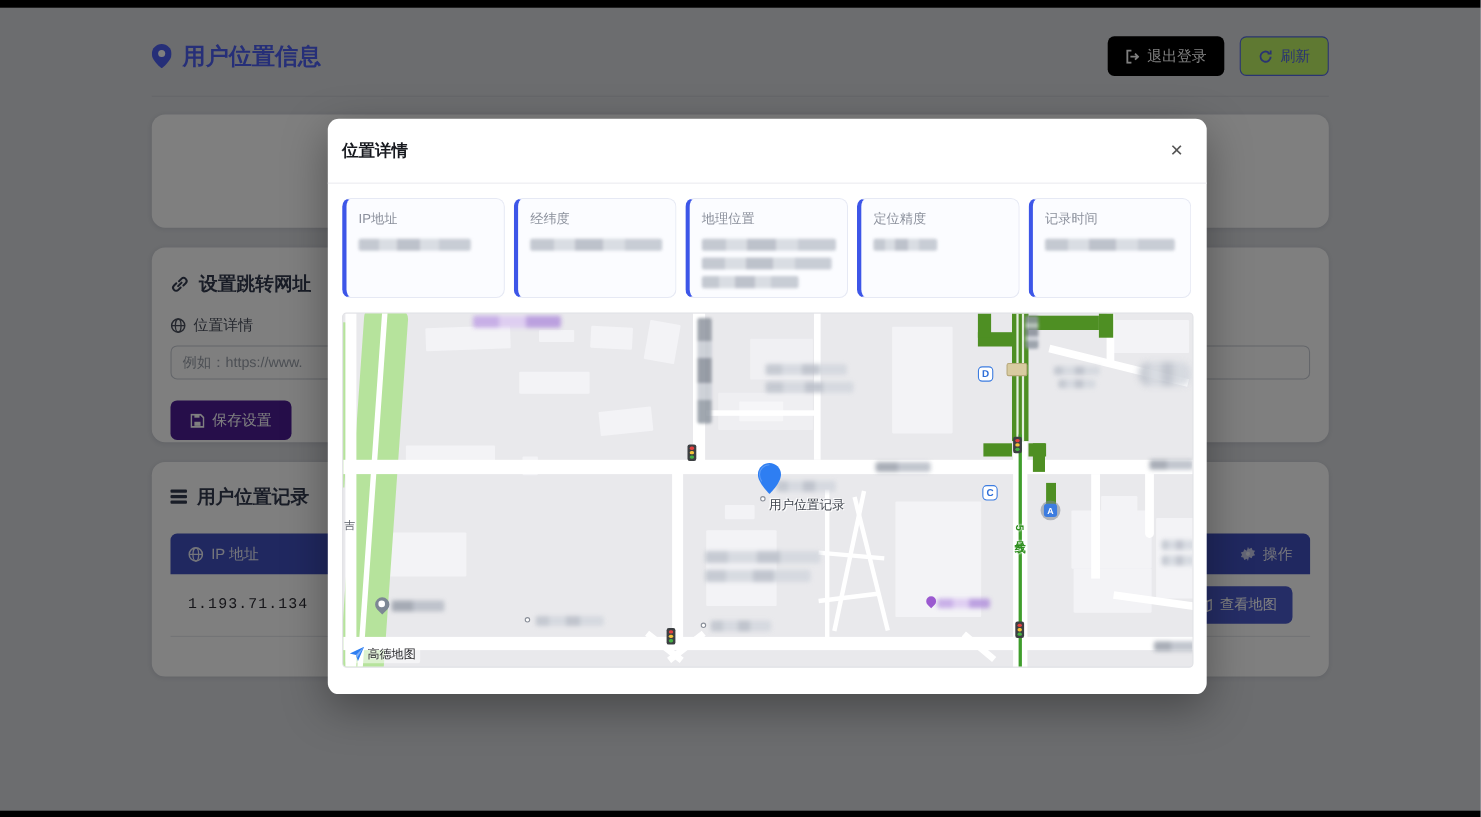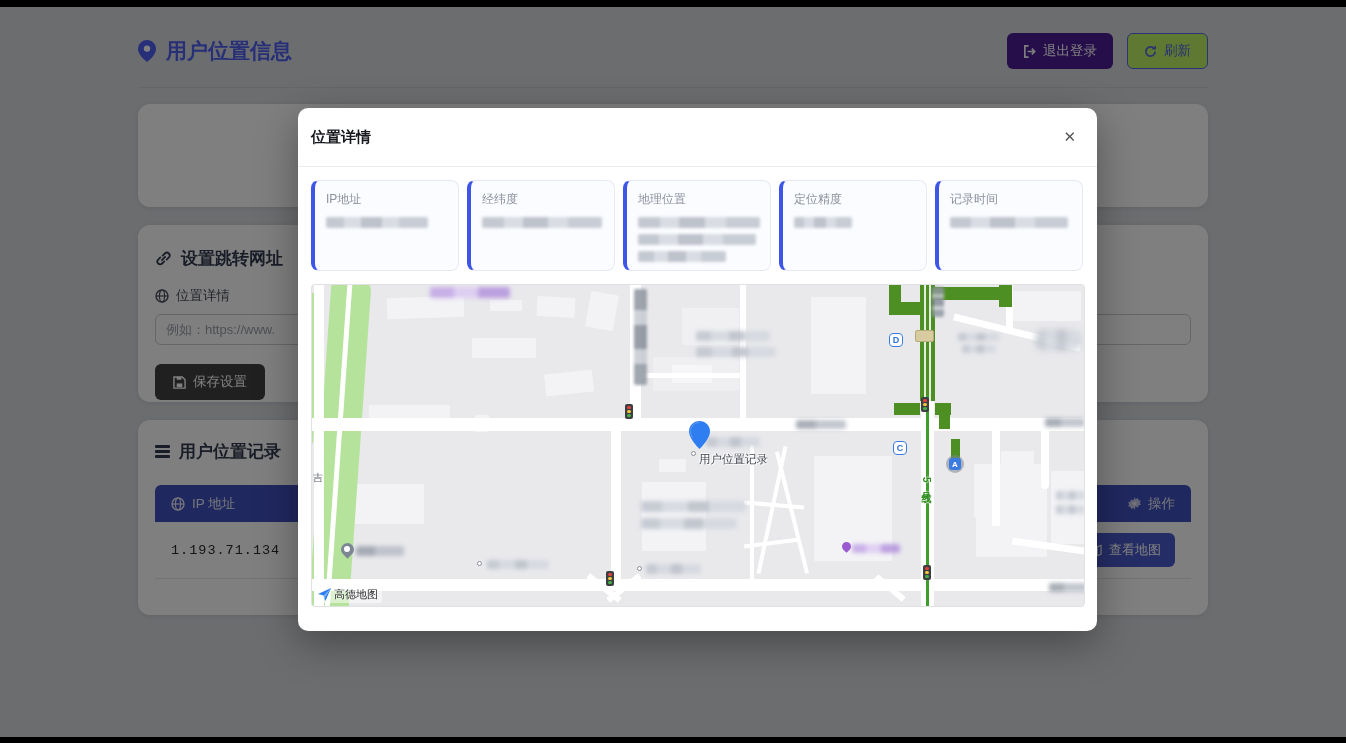--- a/index.html
+++ b/index.html
@@ -8,31 +8,31 @@
   .bar { position:absolute; left:0; width:1346px; background:#000; z-index:300; }
   .bar.top { top:0; height:7px; } .bar.bot { bottom:0; height:6px; }
 
   
   .page { position:absolute; inset:7px 0 6px 0; }
   .container { width:1070px; margin:0 auto; position:relative; }
   .pg-header { display:flex; align-items:center; justify-content:space-between; padding:26px 0 18px 0; border-bottom:1px solid #c9ccd3; }
   .pg-title { display:flex; align-items:center; gap:10px; font-size:21px; font-weight:bold; color:#4c5ef0; }
   .hdr-btns { display:flex; gap:14px; }
   .btn { border-radius:6px; font-size:13.5px; padding:8px 16px; display:flex; align-items:center; gap:7px; cursor:pointer; border:none; }
-  .btn-logout { background:#4c1d95; color:#fff;align-items:center; }
+  .btn-logout { background:#000000; color:#fff;align-items:center; }
   .btn-refresh { background:#bef264; color:#5568e4; border:1px solid #5568e4; }
   .card { background:#fff; border-radius:12px; box-shadow:0 1px 4px rgba(40,50,80,.10); margin-top:18px; }
   .card.first { height:103px; margin-top:16px; }
   .card.mid { height:177px; padding:22px 17px; }
   .card.table { height:195px; padding:20px 17px; }
   .sec-head { display:flex; align-items:center; gap:9px; font-size:17px; font-weight:bold; color:#333a4e; }
   .fld-label { display:flex; align-items:center; gap:7px; font-size:13.5px; color:#4a4f5c; margin:17px 0 9px 0; }
   .url-input { width:100%; height:31px; border:1px solid #c8ccd4; border-radius:6px; background:#fff; padding:0 10px; font-size:13px; color:#333; }
   .url-input::placeholder { color:#9aa0aa; }
-  .btn-save { margin-top:19px; background:#404040; color:#fff; padding:9px 18px; font-size:13.5px; }
+  .btn-save { margin-top:19px; background:#4c1d95; color:#fff; padding:9px 18px; font-size:13.5px; }
   .tbl-head { margin-top:22px; background:#4150c0; color:#e8eaf5; border-radius:6px 6px 0 0; height:37px; display:flex; align-items:center; justify-content:space-between; padding:0 16px; font-size:13.5px; }
   .th { display:flex; align-items:center; gap:7px; }
   .tbl-row { display:flex; align-items:center; justify-content:space-between; padding:11px 16px; border-bottom:1px solid #e4e6ec; }
   .ip-cell { font-family:"Liberation Mono","DejaVu Sans Mono",monospace; font-size:13.5px; color:#2b2b33; letter-spacing:1px; }
   .btn-viewmap { background:#4a5acd; color:#fff; padding:8px 14px; font-size:13px; }
   .ico-list i { display:block; width:15px; height:2.5px; background:#333a4e; margin:2.5px 0; border-radius:1px; }
 
   
   .overlay { position:absolute; inset:0; background:rgba(0,0,0,.5); z-index:50; }
   .modal { position:absolute; left:298px; top:108px; width:799px; height:523px; background:#fff; border-radius:10px; z-index:100; box-shadow:0 12px 40px rgba(0,0,0,.35); }

